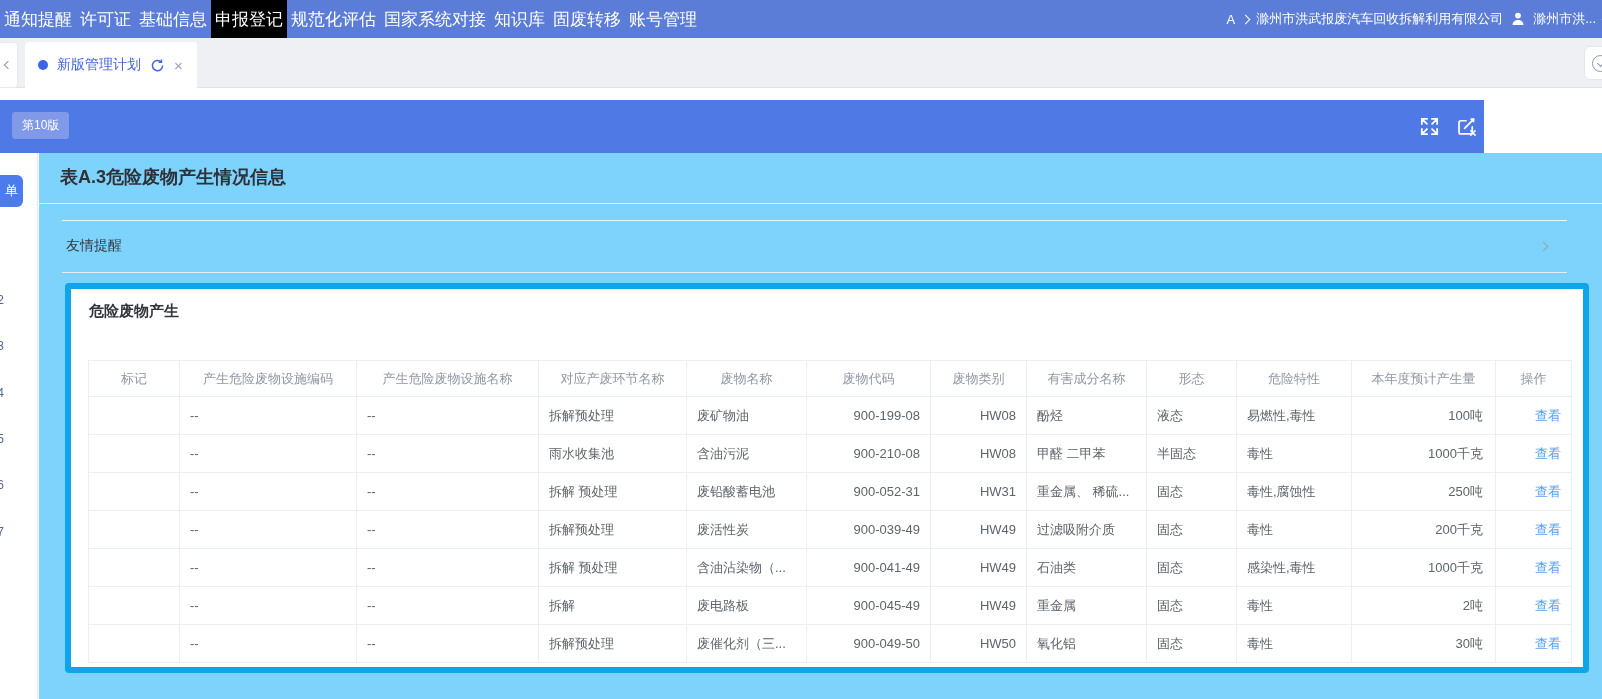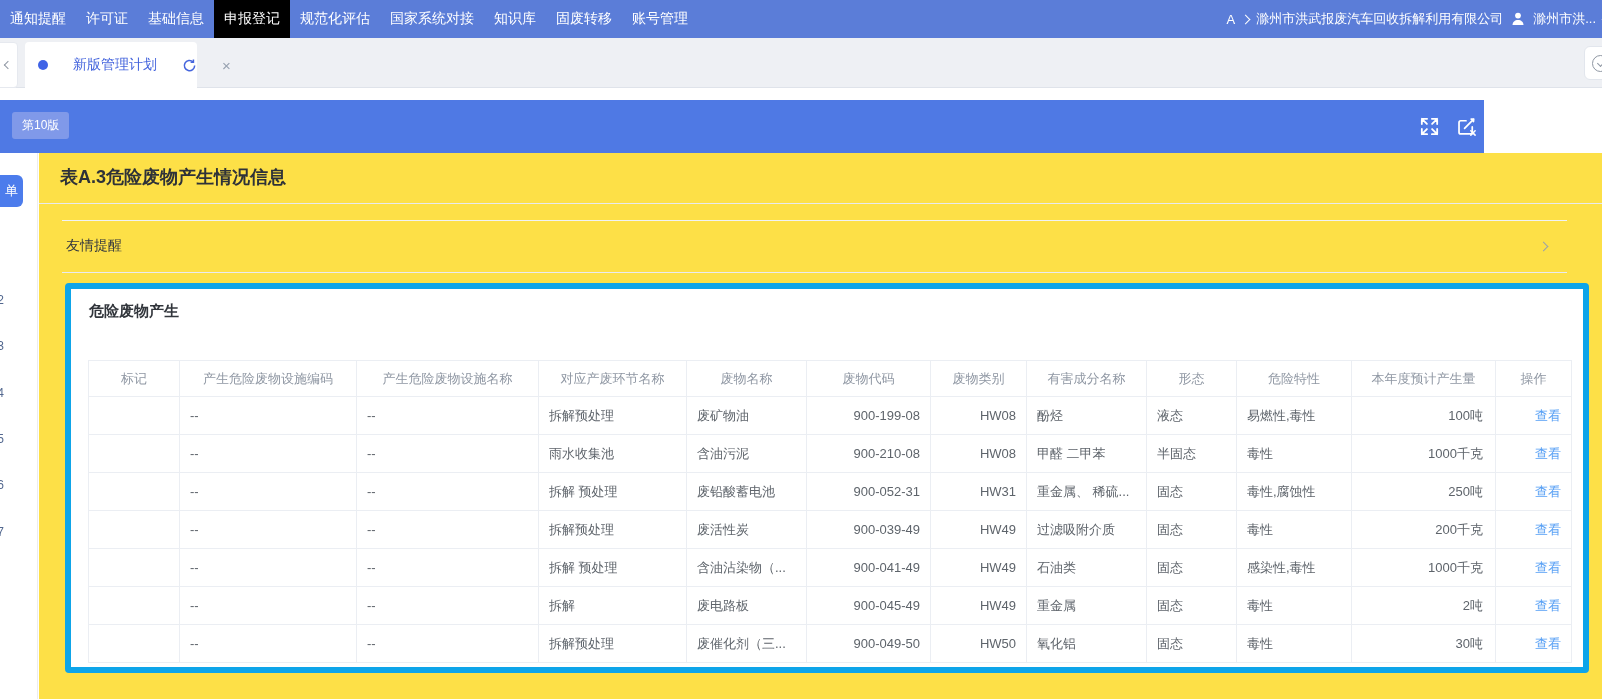--- a/index.html
+++ b/index.html
@@ -4,40 +4,40 @@
 <style>
   * { margin:0; padding:0; box-sizing:border-box; }
   html,body { width:1602px; height:699px; }
   body { font-family:"Liberation Sans","DejaVu Sans",sans-serif; background:#fff; }
   .screen { position:relative; width:1602px; height:699px; overflow:hidden; background:#fff; }
 
   
   .navbar { position:absolute; top:0; left:0; width:1602px; height:38px;
             background:#5b7dd8; display:flex; align-items:stretch; color:#fff; }
   .nav-items { display:flex; align-items:stretch; }
-  .nav-item { padding:0 10px; display:flex; align-items:center; font-size:14px;
+  .nav-item { padding:0 4px; display:flex; align-items:center; font-size:17px;
               cursor:pointer; white-space:nowrap; }
   .nav-item.active { background:#000000;text-align:right; }
   .nav-right { margin-left:auto; display:flex; align-items:center; gap:7px;
                font-size:13px; padding-right:0; white-space:nowrap; }
   .chev { display:inline-block; width:7px; height:7px; border-top:1.5px solid currentColor;
           border-right:1.5px solid currentColor; }
   .chev-right { transform:rotate(45deg); }
   .chev-down  { transform:rotate(135deg); margin-right:-8px; }
   .user-icon svg { display:block; }
 
   
   .tabbar { position:absolute; top:38px; left:0; width:1602px; height:50px;
             background:#eef0f4; border-bottom:1px solid #dfe3ea; }
   .tab-scroll-left { position:absolute; left:-16px; top:4px; width:34px; height:46px;
             background:#fff; border:1px solid #e6e9ef; border-radius:4px;
             display:flex; align-items:center; justify-content:flex-end; padding-right:6px; color:#8f97a3; }
   .tab-scroll-left .chev { transform:rotate(-135deg); width:6px; height:6px; }
   .tab { position:absolute; left:25px; top:4px; width:172px; height:46px; background:#fff;
-         border-radius:4px 4px 0 0; display:flex; align-items:center; gap:25px; padding:0 13px;
+         border-radius:4px 4px 0 0; display:flex; align-items:center; gap:9px; padding:0 13px;
          font-size:14px; color:#4565dd; cursor:pointer; }
   .tab-dot { width:10px; height:10px; border-radius:50%; background:#3f63e6; flex:0 0 auto; }
   .tab-label { white-space:nowrap; }
   .tab-refresh svg { display:block; }
   .tab-close { color:#97a1b0; font-size:15px; line-height:1; cursor:pointer; }
   .tab-more { position:absolute; right:-20px; top:8px; width:38px; height:34px; background:#fff;
               border:1px solid #e2e6ed; border-radius:6px; display:flex; align-items:center; padding-left:7px; }
   .tab-more-glyph { width:17px; height:17px; border:1.5px solid #8f97a3; border-radius:50%;
               display:flex; align-items:center; justify-content:center; color:#8f97a3; }
   .tab-more-glyph .chev { width:5px; height:5px; margin-top:-2px; }
@@ -52,21 +52,21 @@
   
   .side-strip { position:absolute; left:0; top:153px; width:38px; height:546px;
                 background:#fff; border-right:1px solid #ececf0; }
   .menu-tab { position:absolute; left:0; top:22px; width:23px; height:32px; background:#4c7cec;
               color:#fff; border-radius:0 6px 6px 0; display:flex; align-items:center;
               justify-content:center; font-size:13px; cursor:pointer; }
   .frag { position:absolute; left:0; width:4px; height:14px; overflow:hidden; direction:rtl;
           font-size:12px; color:#53688f; line-height:14px; }
 
   
-  .main { position:absolute; left:39px; top:153px; width:1563px; height:546px; background:#fde047;padding-left:23px; }
+  .main { position:absolute; left:39px; top:153px; width:1563px; height:546px; background:#7dd3fc;padding-left:23px; }
   .page-title { position:absolute; left:21px; top:12px; font-size:18px; font-weight:bold; color:#2e3238; }
   .divider-1 { position:absolute; left:0; right:0; top:50px; height:1px; background:#e8eaef; }
   .panel-line-top { position:absolute; left:23px; right:35px; top:67px; height:1px; background:#f0f2f5; }
   .reminder-label { position:absolute; left:27px; top:84px; font-size:14px; color:#35393f; }
   .reminder-chevron { position:absolute; right:55px; top:90px; color:#9aa1ab; }
   .panel-line-bottom { position:absolute; left:23px; right:35px; top:119px; height:1px; background:#e9ebf0; }
 
   .card { position:absolute; left:26px; top:130px; width:1524px; height:390px;
           border:6px solid #0ea5e9; border-radius:4px; background:#fff; }
   .section-title { position:absolute; left:18px; top:13px; font-size:15px; font-weight:600; color:#32363c; }

